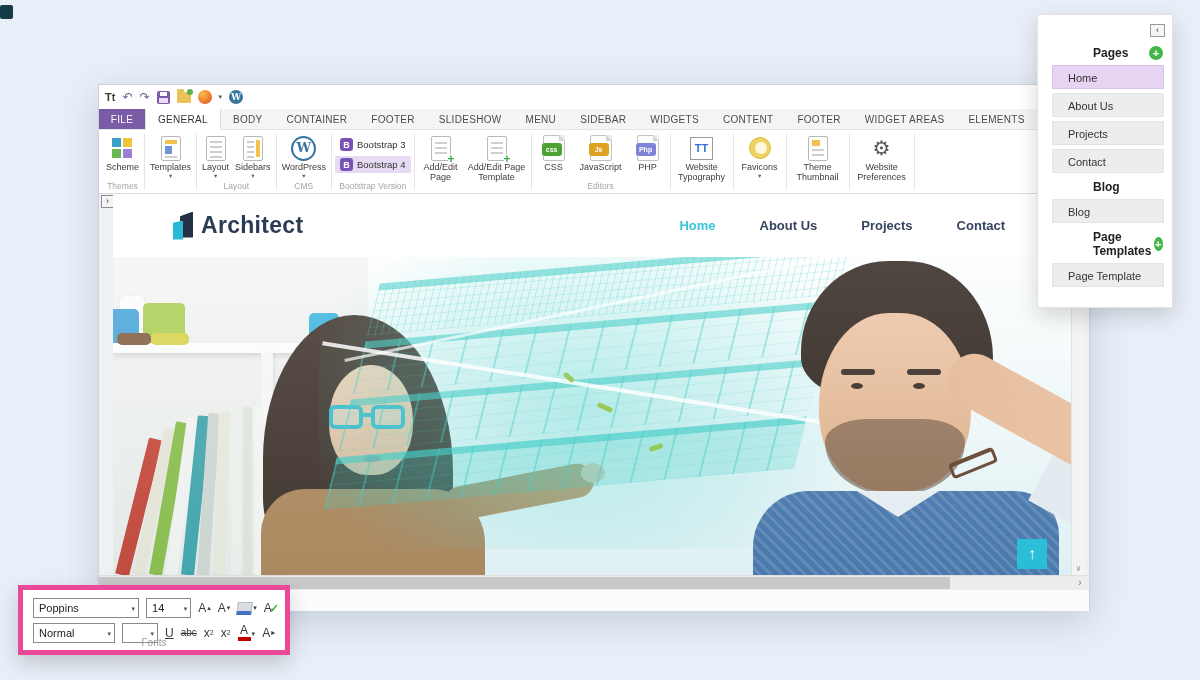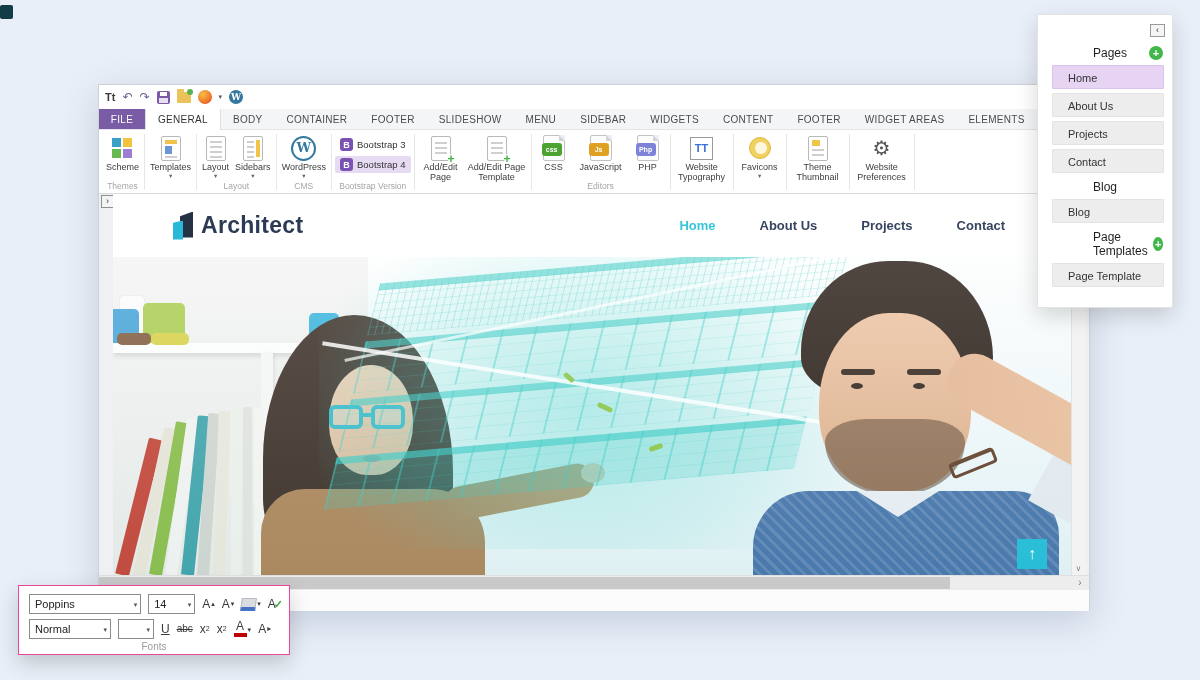--- a/index.html
+++ b/index.html
@@ -147,29 +147,29 @@
   .man-glasses { left:836px; top:198px; width:48px; height:16px; border:3px solid #59331c; border-top-width:4px; border-radius:4px; transform:rotate(-22deg); }
   .scrolltop { left:904px; top:282px; width:30px; height:30px; background:#17b8d4; color:#fff; font-size:16px; font-weight:700;
                display:flex; align-items:center; justify-content:center; cursor:pointer; }
 
   
   .pages-panel { left:1037px; top:14px; width:136px; height:294px; background:#fff; border:1px solid #e3e3e3; border-radius:2px;
                  box-shadow:0 8px 22px rgba(0,0,0,.16); padding-top:28px; }
   .collapse-btn { position:absolute; top:9px; right:7px; width:15px; height:13px; border:1px solid #9a9a9a; background:#f5f5f5;
                   font-size:9px; line-height:11px; text-align:center; color:#333; cursor:pointer; }
   .sec-head { display:flex; align-items:center; justify-content:space-between; padding:3px 9px 5px 7px; }
-  .sec-title { font-size:12px; font-weight:400; color:#1f1f1f;padding-left:48px; }
+  .sec-title { font-size:12px; font-weight:700; color:#1f1f1f;padding-left:48px; }
   .plus-btn { width:14px; height:14px; border-radius:50%; background:#43b649; color:#fff; font-size:11px; font-weight:700;
               display:flex; align-items:center; justify-content:center; line-height:12px; cursor:pointer; }
   .pg-item { margin:0 8px 4px 14px; height:24px; line-height:24px; padding-left:15px; font-size:11px; color:#333;
              background:#ededed; border:1px solid #e3e3e3; border-radius:1px; cursor:pointer; }
   .pg-item.active { background:#e6d4f2; border-color:#d9c2ec; }
 
   
-  .fonts-panel { left:18px; top:585px; width:272px; height:70px; background:#fff; border:1px solid #ec4899;
+  .fonts-panel { left:18px; top:585px; width:272px; height:70px; background:#fff; border:5px solid #ec4899;
                  box-shadow:0 8px 20px rgba(0,0,0,.18); }
   .fp-row { position:absolute; left:10px; right:6px; display:flex; align-items:center; gap:7px; }
   .fp-row1 { top:8px; } .fp-row2 { top:33px; }
   .combo { height:20px; border:1px solid #8a8a8a; background:#fff; display:flex; align-items:center; font-size:11px;
            color:#222; padding:0 14px 0 5px; position:relative; cursor:pointer; }
   .combo .cdd { position:absolute; right:3px; top:6px; font-size:7px; color:#555; }
   .c-family { width:116px; } .c-size { width:48px; } .c-style { width:82px; } .c-blank { width:36px; }
   .fbtn { font-size:12px; color:#3a3a3a; display:flex; align-items:flex-end; cursor:pointer; line-height:14px; }
   .fbtn sup, .fbtn sub { font-size:7px; }
   .mark-up { font-size:7px; margin-left:1px; color:#3a3a3a; } 

